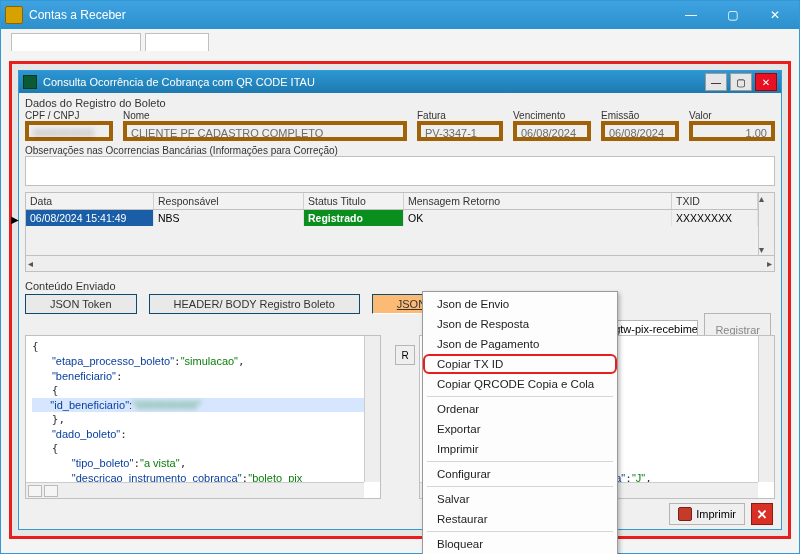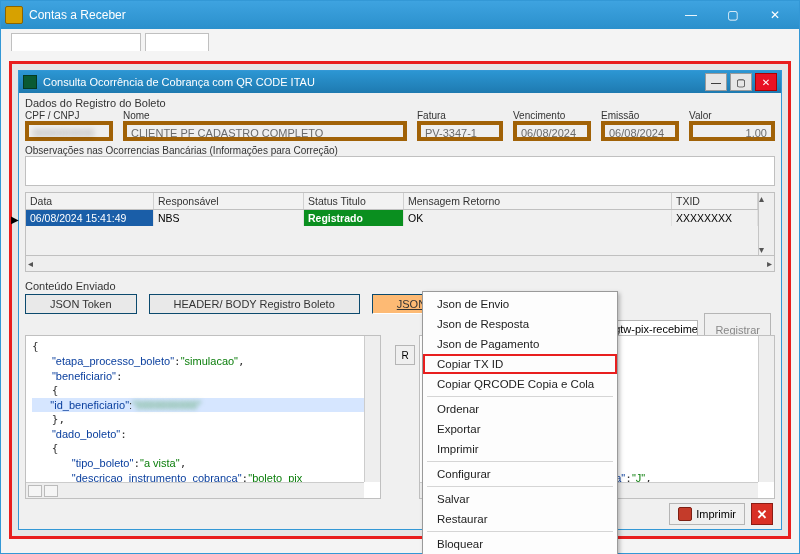--- a/index.html
+++ b/index.html
@@ -74,21 +74,21 @@
   .json .hl { background: #d6e6ff; display:inline-block; width:100%; }
   .json .blurv { color: transparent; text-shadow: 0 0 4px rgba(11,126,11,0.7); }
   .pane-vscroll { position:absolute; right:0; top:0; bottom:16px; width:16px; background:#eee; border-left:1px solid #ccc; }
   .pane-hscroll { position:absolute; left:0; right:16px; bottom:0; height:16px; background:#eee; border-top:1px solid #ccc; display:flex; align-items:center; gap:2px; padding:0 2px; font-size:10px; color:#555;}
   .pane-hscroll .hs-btn { width:14px; height:12px; border:1px solid #bbb; background:#f5f5f5; display:inline-block; }
 
   
   .ctxmenu { position: absolute; left: 403px; top: 198px; width: 196px; background: #fdfdfd; border: 1px solid #9a9a9a; box-shadow: 2px 2px 4px rgba(0,0,0,0.25); z-index: 50; padding: 2px 0; }
   .ctxmenu .mi { font-size: 11.5px; color: #222; padding: 4px 14px; cursor: default; }
   .ctxmenu .sep { height:1px; background:#d5d5d5; margin:2px 4px; }
-  .ctxmenu .mi.hl { outline: 2px solid #e81e1e; outline-offset: -2px; }
+  .ctxmenu .mi.hl { outline: 2px solid #e81e1e; outline-offset: -2px; border-radius: 6px; }
 
   
   .footer { position: absolute; right: 8px; bottom: 4px; display: flex; align-items: center; gap: 6px; }
   .print-btn { display: flex; align-items: center; gap: 4px; font-size: 11px; height: 22px; padding: 0 8px; background: #efefef; border: 1px solid #b5b5b5; }
   .print-btn .picon { width:14px; height:14px; background:#c43b2a; border:1px solid #7e1f13; border-radius:2px; }
   .close-x { width: 22px; height: 22px; background: #d93025; color:#fff; display:flex; align-items:center; justify-content:center; font-weight:bold; font-size:13px; border:1px solid #8b1c14; }
 
   .rbtn-hidden { position:absolute; left:376px; top:252px; width:20px; height:20px; border:1px solid #b5b5b5; background:#efefef; font-size:10px; display:flex; align-items:center; justify-content:center; }
 </style>
 </head>

